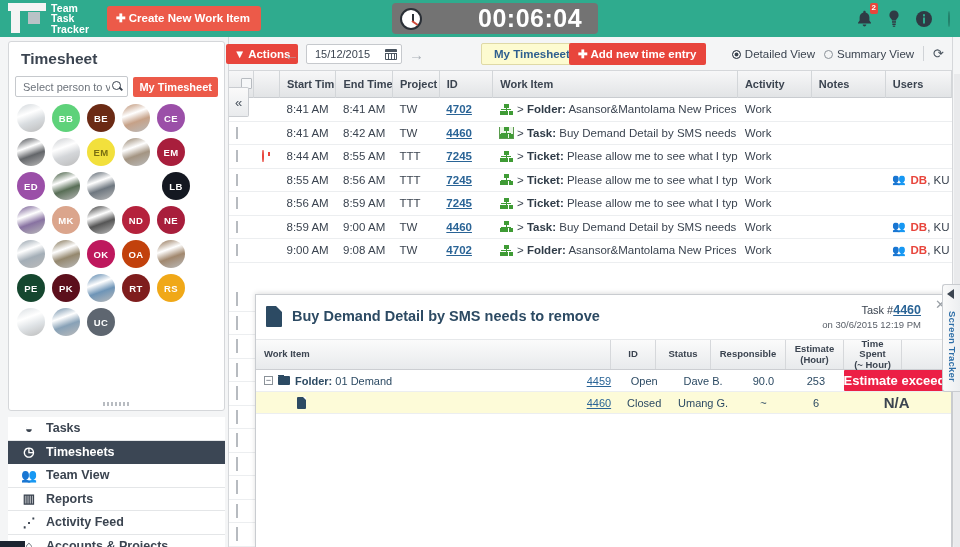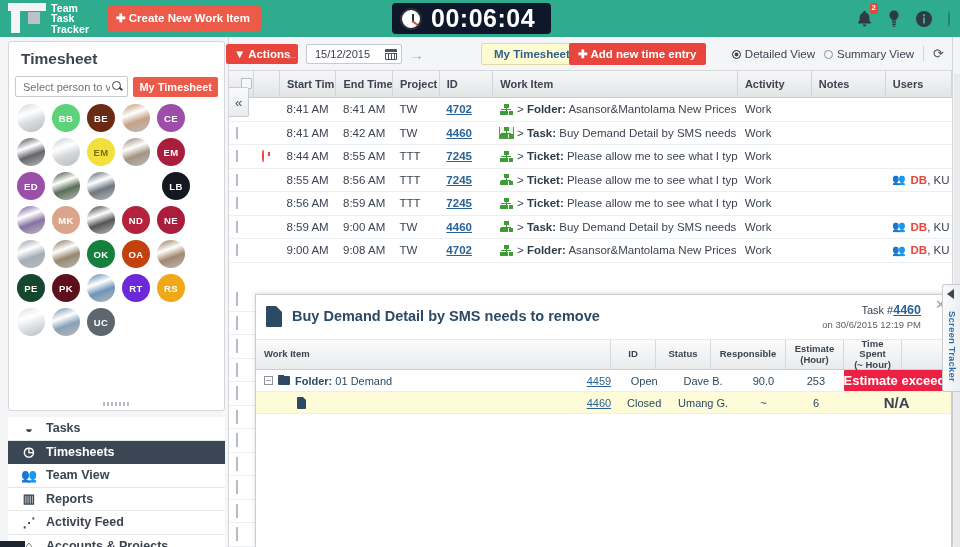--- a/index.html
+++ b/index.html
@@ -31,22 +31,22 @@
   .logo-text { color:#ffffff; font-weight:bold; font-size:10.5px; line-height:10.2px; letter-spacing:.1px; }
   .btn-create {
     margin-left:18px;
     background:#ec5a49; color:#fff; border:0; border-radius:3px;
     font-size:11.5px; font-weight:bold; padding:5px 11px 6px 9px;
     cursor:pointer; white-space:nowrap;
   }
   .btn-create .plus { font-weight:bold; margin-right:3px; }
   .timer-box {
     position:absolute; left:392px; top:3px;
-    background:#0f172a; border-radius:4px;
-    height:31px; display:flex; align-items:center; padding:0 16px 0 8px;
+    background:#737373; border-radius:4px;
+    height:31px; display:flex; align-items:center; padding:0 16px 0 8px;gap:47px;
   }
   .clock-ico {
     width:22px; height:22px; border-radius:50%;
     background:#fff; border:2px solid #2a2f36;
     position:relative; margin-right:9px; flex:none;
   }
   .clock-ico:before { content:""; position:absolute; left:10px; top:4px; width:2px; height:8px; background:#2a2f36; }
   .clock-ico:after { content:""; position:absolute; left:10px; top:10px; width:7px; height:2px; background:#d04a3a; transform-origin:0 50%; transform:rotate(35deg); }
   .timer-text { color:#fff; font-size:25px; font-weight:bold; letter-spacing:.5px; }
   .topicons { position:absolute; right:10px; top:0; height:37px; display:flex; align-items:center; gap:16px; }
@@ -335,27 +335,27 @@
           <div class="av" style="background: linear-gradient(160deg, rgb(47, 74, 44) 0%, rgba(255, 255, 255, 0.133) 35%, rgba(47, 74, 44, 0.8) 60%, rgba(0, 0, 0, 0.267) 100%);"></div>
           <div class="av" style="background: linear-gradient(160deg, rgb(74, 85, 96) 0%, rgba(255, 255, 255, 0.133) 35%, rgba(74, 85, 96, 0.8) 60%, rgba(0, 0, 0, 0.267) 100%);"></div>
           <div class="av" style="background: rgb(20, 24, 33); color: rgb(255, 255, 255); margin-left: 40px;">LB</div>
           <div class="av" style="background: linear-gradient(160deg, rgb(106, 79, 138) 0%, rgba(255, 255, 255, 0.133) 35%, rgba(106, 79, 138, 0.8) 60%, rgba(0, 0, 0, 0.267) 100%);"></div>
           <div class="av" style="background: rgb(219, 165, 140); color: rgb(255, 255, 255);">MK</div>
           <div class="av" style="background: linear-gradient(160deg, rgb(43, 43, 43) 0%, rgba(255, 255, 255, 0.133) 35%, rgba(43, 43, 43, 0.8) 60%, rgba(0, 0, 0, 0.267) 100%);"></div>
           <div class="av" style="background: rgb(181, 34, 60); color: rgb(255, 255, 255);">ND</div>
           <div class="av" style="background: rgb(168, 30, 60); color: rgb(255, 255, 255);">NE</div>
           <div class="av" style="background: linear-gradient(160deg, rgb(141, 154, 165) 0%, rgba(255, 255, 255, 0.133) 35%, rgba(141, 154, 165, 0.8) 60%, rgba(0, 0, 0, 0.267) 100%);"></div>
           <div class="av" style="background: linear-gradient(160deg, rgb(122, 106, 74) 0%, rgba(255, 255, 255, 0.133) 35%, rgba(122, 106, 74, 0.8) 60%, rgba(0, 0, 0, 0.267) 100%);"></div>
-          <div class="av" style="background: #15803d; color: rgb(255, 255, 255);">OK</div>
+          <div class="av" style="background: #be185d; color: rgb(255, 255, 255);">OK</div>
           <div class="av" style="background: #c2410c; color: rgb(255, 255, 255);">OA</div>
           <div class="av" style="background: linear-gradient(160deg, rgb(138, 106, 74) 0%, rgba(255, 255, 255, 0.133) 35%, rgba(138, 106, 74, 0.8) 60%, rgba(0, 0, 0, 0.267) 100%);"></div>
           <div class="av" style="background: rgb(21, 71, 47); color: rgb(255, 255, 255);">PE</div>
           <div class="av" style="background: rgb(92, 15, 28); color: rgb(255, 255, 255);">PK</div>
           <div class="av" style="background: linear-gradient(160deg, rgb(74, 122, 165) 0%, rgba(255, 255, 255, 0.133) 35%, rgba(74, 122, 165, 0.8) 60%, rgba(0, 0, 0, 0.267) 100%);"></div>
-          <div class="av" style="background: #6d28d9; color: rgb(255, 255, 255); text-align: center;">RT</div>
+          <div class="av" style="background: #7f1d1d; color: rgb(255, 255, 255); text-align: center;">RT</div>
           <div class="av" style="background: rgb(240, 168, 24); color: rgb(255, 255, 255);">RS</div>
           <div class="av" style="background: linear-gradient(160deg, rgb(216, 221, 225) 0%, rgba(255, 255, 255, 0.133) 35%, rgba(216, 221, 225, 0.8) 60%, rgba(0, 0, 0, 0.267) 100%);"></div>
           <div class="av" style="background: linear-gradient(160deg, rgb(106, 138, 165) 0%, rgba(255, 255, 255, 0.133) 35%, rgba(106, 138, 165, 0.8) 60%, rgba(0, 0, 0, 0.267) 100%);"></div>
           <div class="av" style="background: rgb(94, 102, 112); color: rgb(255, 255, 255);">UC</div>
         </div>
       <div class="drag-handle"></div>
     </div>
 
     <div class="nav" id="nav">
         <div class="nav-item">

